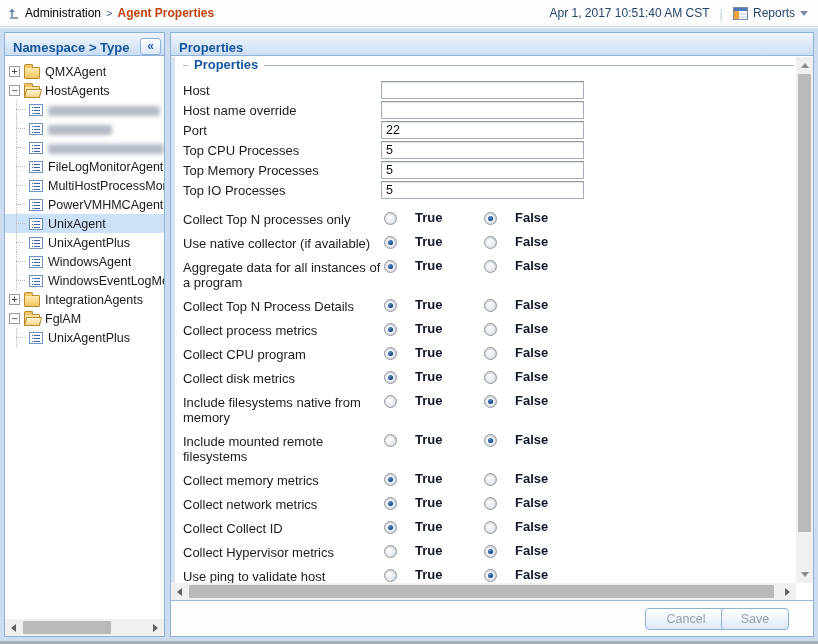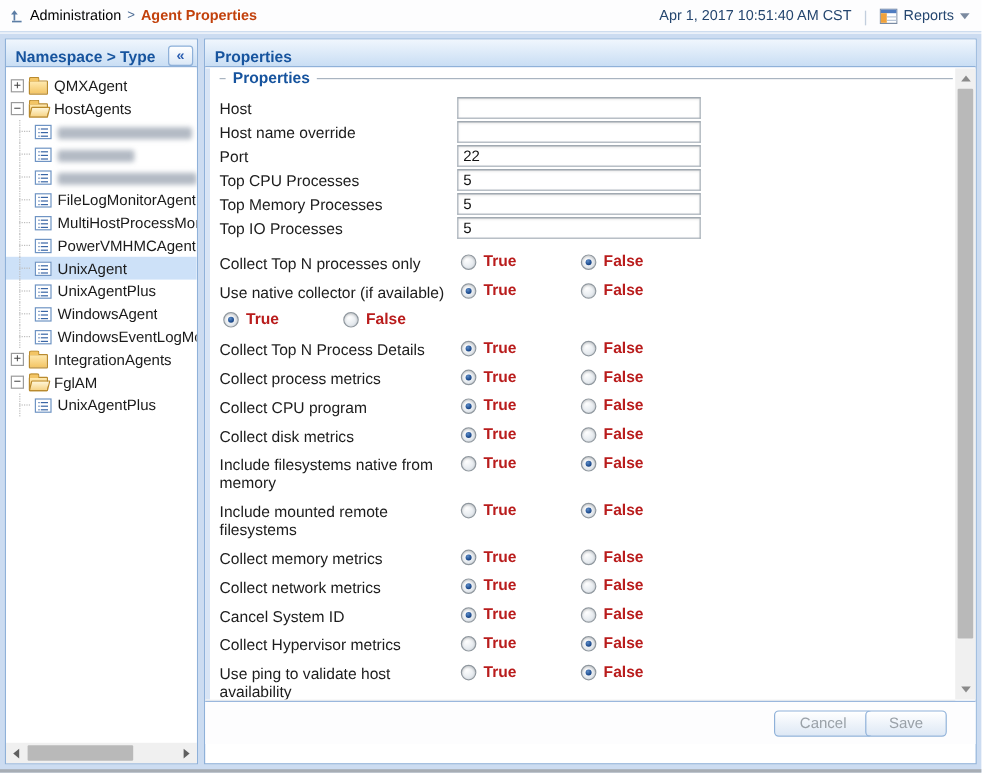--- a/index.html
+++ b/index.html
@@ -160,30 +160,30 @@
     border: 1px solid #8f979e;
     background: radial-gradient(circle at 35% 30%, #ffffff 0%, #e9edf1 55%, #ced5dc 100%);
     box-shadow: inset 0 1px 2px rgba(0,0,0,0.18);
     position: relative; flex: 0 0 13px;
   }
   .radio.checked::after {
     content: ""; position: absolute; left: 3px; top: 3px; right: 3px; bottom: 3px;
     border-radius: 50%;
     background: radial-gradient(circle at 38% 32%, #5d8cc7 0%, #1d4c8f 60%, #132f5e 100%);
   }
-  .rlabel { font-weight: bold; font-size: 13px; color: #b91c1c; line-height: 14px; }
+  .rlabel { font-weight: bold; font-size: 13px; color: #0f172a; line-height: 14px; margin-left: 12px; }
 
   
   .main-vscroll { top: 24px; right: 0; bottom: 53px; }
   .main-hscroll { left: 0; right: 17px; bottom: 36px; }
   .side-hscroll { left: 0; right: 0; bottom: 0; }
 
   
   .footer {
-    position: absolute; left: 0; right: 0; bottom: 16px; height: 36px;
+    position: absolute; left: 0; right: 0; bottom: 0; height: 36px;
     background: #fdfdfe; border-top: 1px solid #9ab7dd;
   }
   .btn {
     position: absolute; top: 7px; height: 22px; border: 1px solid #8fb1d9; border-radius: 4px;
     background: linear-gradient(#ffffff, #dde8f5);
     color: #9aa1a8; font-size: 12.5px; font-family: "Liberation Sans", "DejaVu Sans", sans-serif;
     cursor: default; box-shadow: inset 0 1px 0 #fff;
   }
   .btn-cancel { right: 86px; width: 82px; }
   .btn-save { right: 24px; width: 68px; }
@@ -365,20 +365,21 @@
                   <span class="radio checked"></span>
                   <span class="rlabel">True</span>
                 </span>
                 <span class="ropt opt-false">
                   <span class="radio"></span>
                   <span class="rlabel">False</span>
                 </span>
               </span>
             </div>
             <div class="radio-row">
+              <span class="flabel">Aggregate data for all instances of a program</span>
               <span class="rgroup">
                 <span class="ropt opt-true">
                   <span class="radio checked"></span>
                   <span class="rlabel">True</span>
                 </span>
                 <span class="ropt opt-false">
                   <span class="radio"></span>
                   <span class="rlabel">False</span>
                 </span>
               </span>
@@ -481,21 +482,21 @@
                   <span class="radio checked"></span>
                   <span class="rlabel">True</span>
                 </span>
                 <span class="ropt opt-false">
                   <span class="radio"></span>
                   <span class="rlabel">False</span>
                 </span>
               </span>
             </div>
             <div class="radio-row">
-              <span class="flabel">Cancel System ID</span>
+              <span class="flabel">Collect Collect ID</span>
               <span class="rgroup">
                 <span class="ropt opt-true">
                   <span class="radio checked"></span>
                   <span class="rlabel">True</span>
                 </span>
                 <span class="ropt opt-false">
                   <span class="radio"></span>
                   <span class="rlabel">False</span>
                 </span>
               </span>

